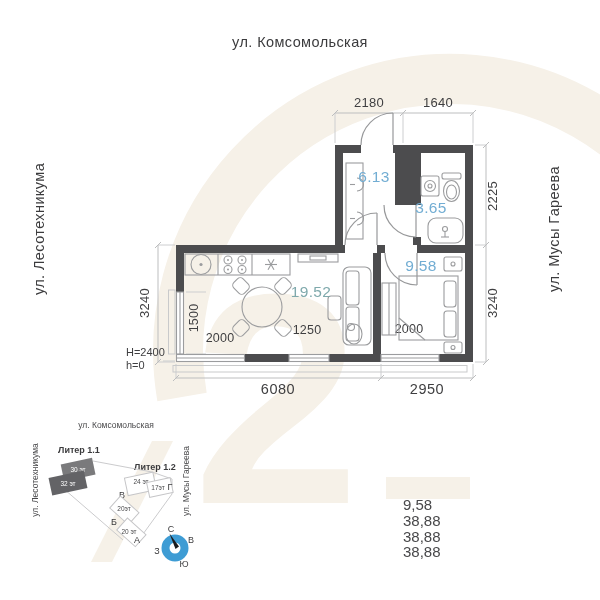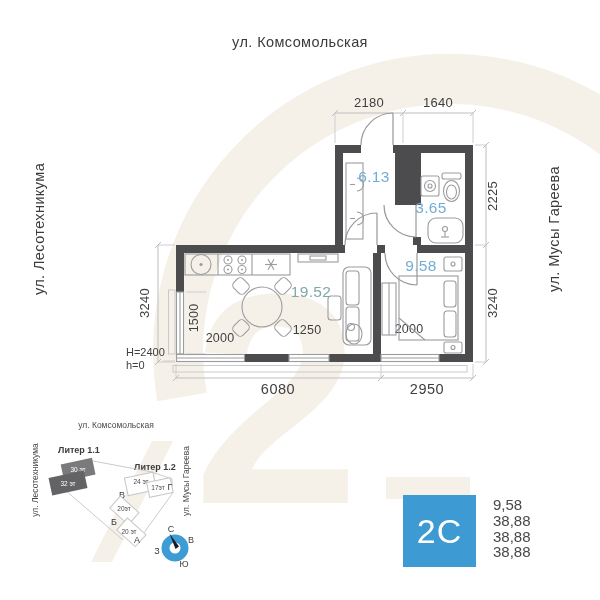--- a/index.html
+++ b/index.html
@@ -287,21 +287,20 @@
       <polygon points="175.5,549 179,546.5 169.5,533.5" fill="#1B1B1D"></polygon>
       <text x="171" y="532" class="s-letter tc">С</text>
       <text x="191" y="543" class="s-letter tc">В</text>
       <text x="157" y="554" class="s-letter tc">З</text>
       <text x="184" y="567" class="s-letter tc">Ю</text>
     </g>
   </g>
 </svg>
 
 <div class="info">
-  <div class="code-square">2C</div>
   <div class="values">
     <div>9,58</div>
     <div>38,88</div>
     <div>38,88</div>
     <div>38,88</div>
   </div>
 </div>
 
 </div>
 

